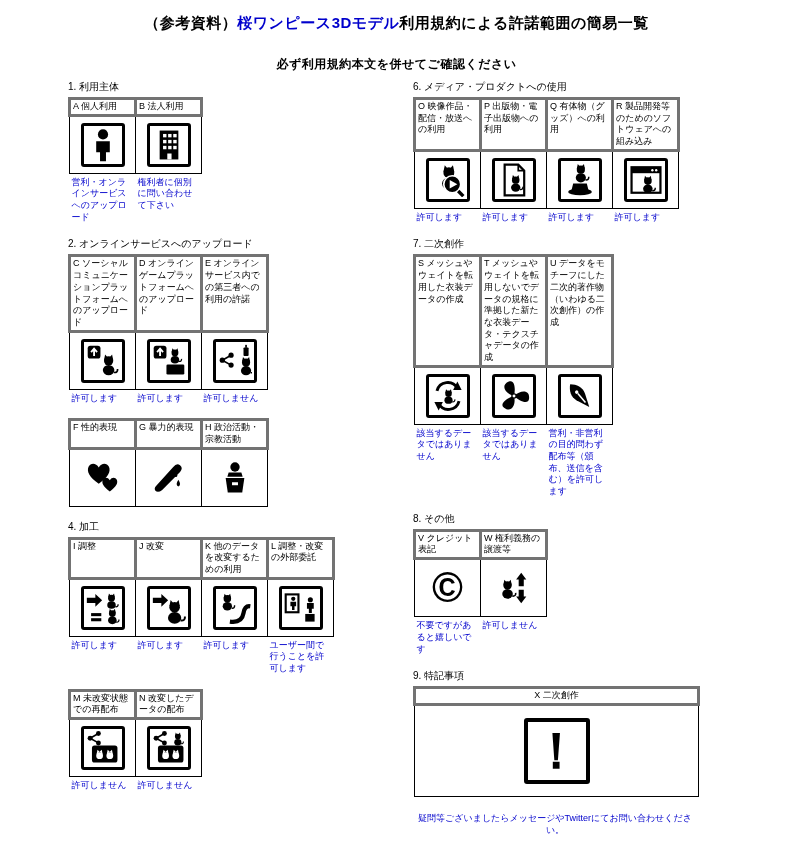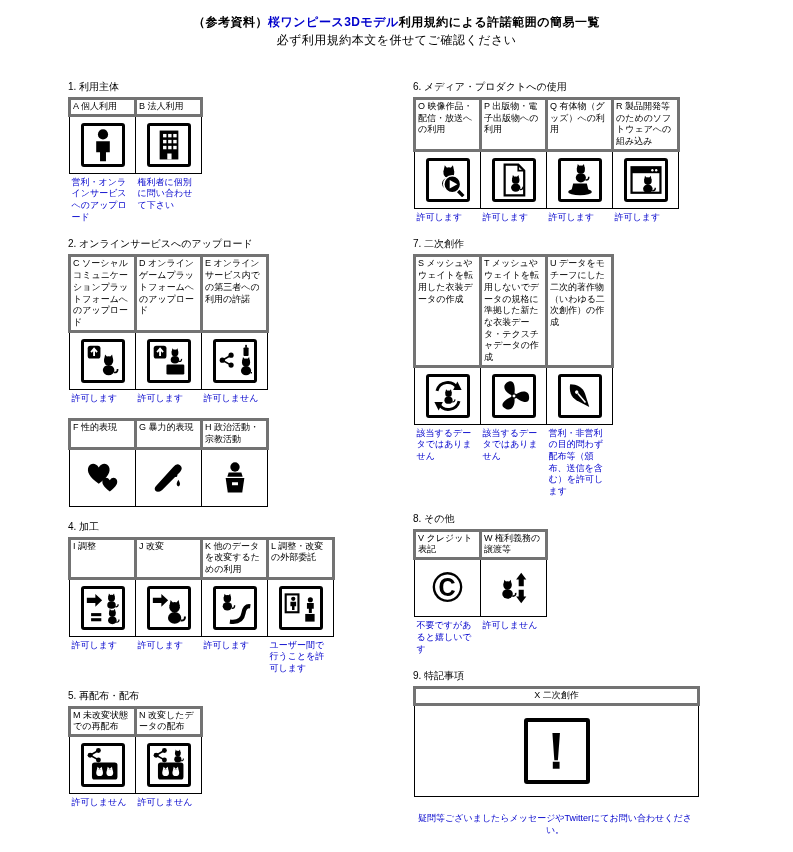--- a/index.html
+++ b/index.html
@@ -2,23 +2,23 @@
 <html style="--accent-blue: #0000cc; --text-black: #000000; --background: #ffffff;"><head>
 <meta charset="utf-8">
 <style>
   :root { --accent-blue: #0000cc; --text-black: #000000; --background: #ffffff; }
   * { box-sizing: border-box; }
   body { margin: 0; background: var(--background); }
   .page { position: relative; width: 793px; height: 852px; background: #fff;
           font-family: "Liberation Sans", "DejaVu Sans", sans-serif; color: #000; overflow: hidden; }
 
   .title-block { position: absolute; top: 14px; left: 0; width: 100%; text-align: center; }
-  .title-line { font-size: 12px; font-weight: bold; letter-spacing: .5px; }
+  .title-line { font-size: 15px; font-weight: bold; letter-spacing: .5px; }
   .model { color: var(--accent-blue); }
-  .subtitle { font-size: 12px; font-weight: normal; margin-top: 1px; letter-spacing: .5px; }
+  .subtitle { font-size: 12px; font-weight: bold; margin-top: 23px; letter-spacing: .5px; }
 
   .col { position: absolute; top: 80px; }
   .col-left { left: 68px; width: 300px; }
   .col-right { left: 413px; width: 300px; }
 
   .section { margin-bottom: 13px; }
   .sec-heading { font-size: 10px; margin-bottom: 3px; }
 
   table.perm { border-collapse: collapse; table-layout: fixed; }
   .perm td { width: 66px; font-size: 9px; line-height: 1.3; vertical-align: top;
@@ -272,21 +272,20 @@
           <td class="res">許可します</td>
           <td class="res">許可します</td>
           <td class="res">許可します</td>
           <td class="res">ユーザー間で行うことを許可します</td>
         </tr>
       </tbody>
         </table>
     </div>
 
     <div class="section">
-      <div class="sec-heading">5. 再配布・配布</div>
       <table class="perm">
           <tbody>
         <tr>
           <td class="hd">M 未改変状態での再配布</td>
           <td class="hd">N 改変したデータの配布</td>
         </tr>
         <tr>
           <td class="ic-cell">
             <div class="box">
               <svg class="ic" viewBox="0 0 40 40">

